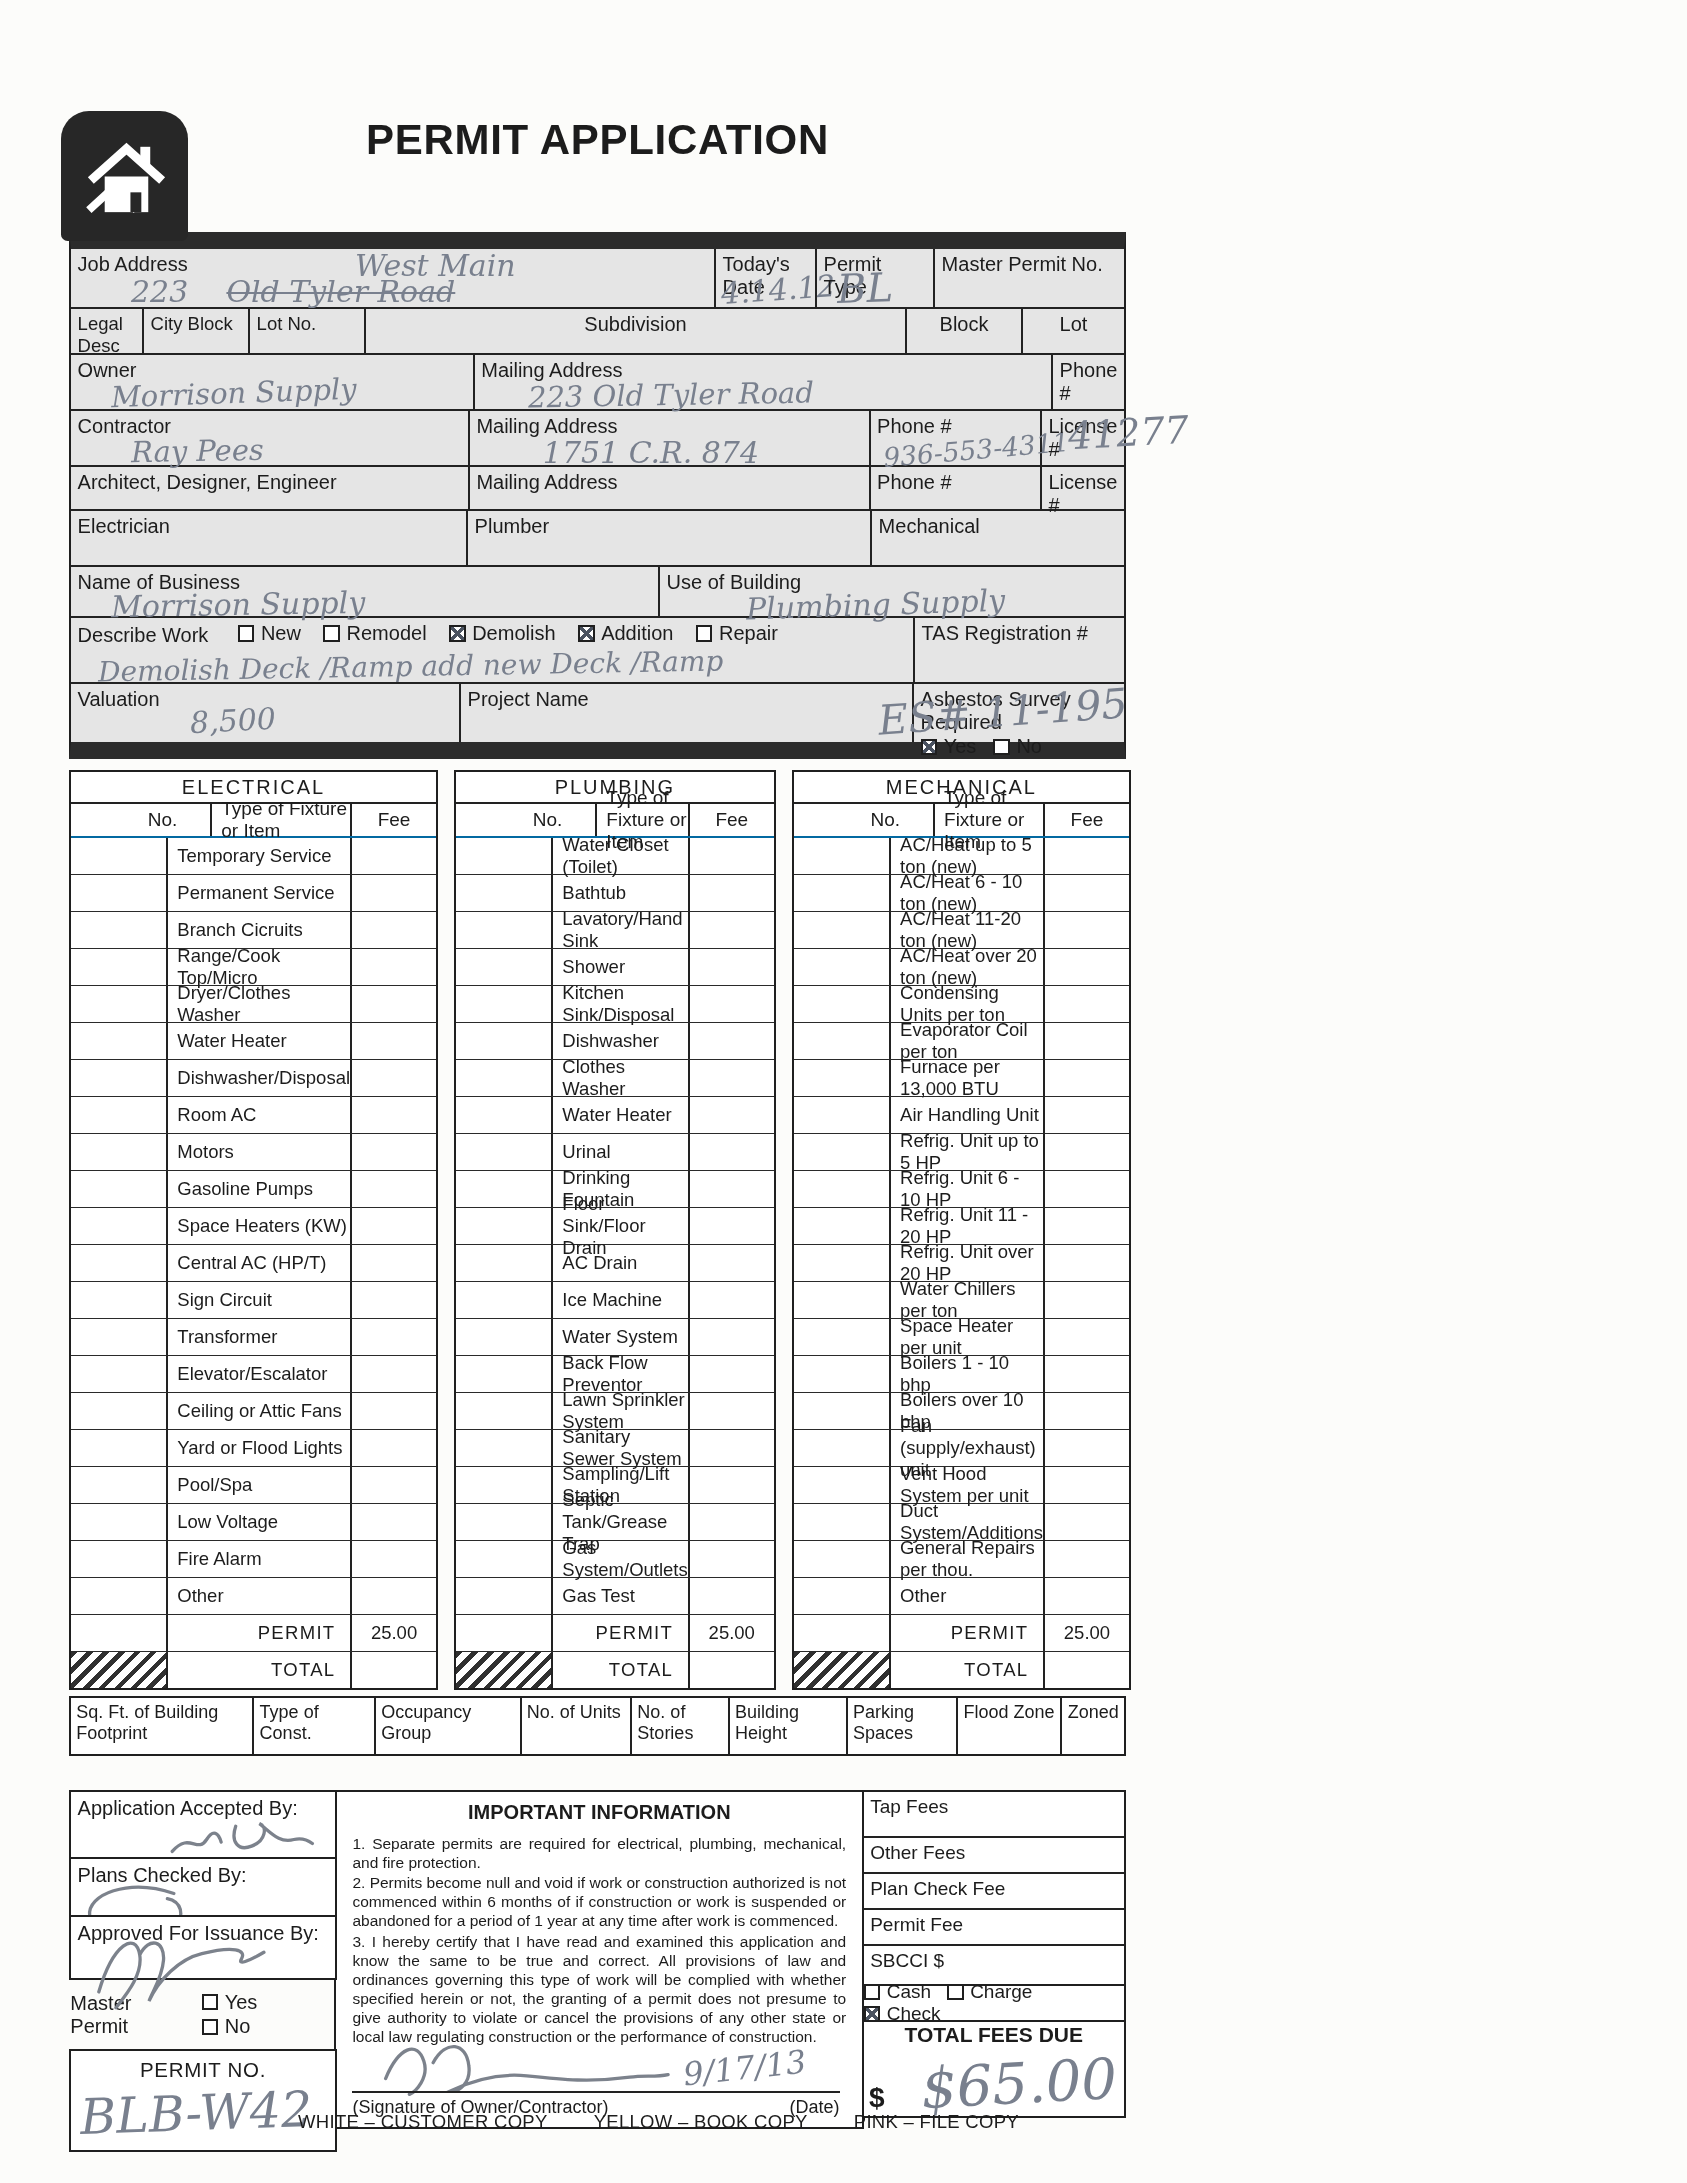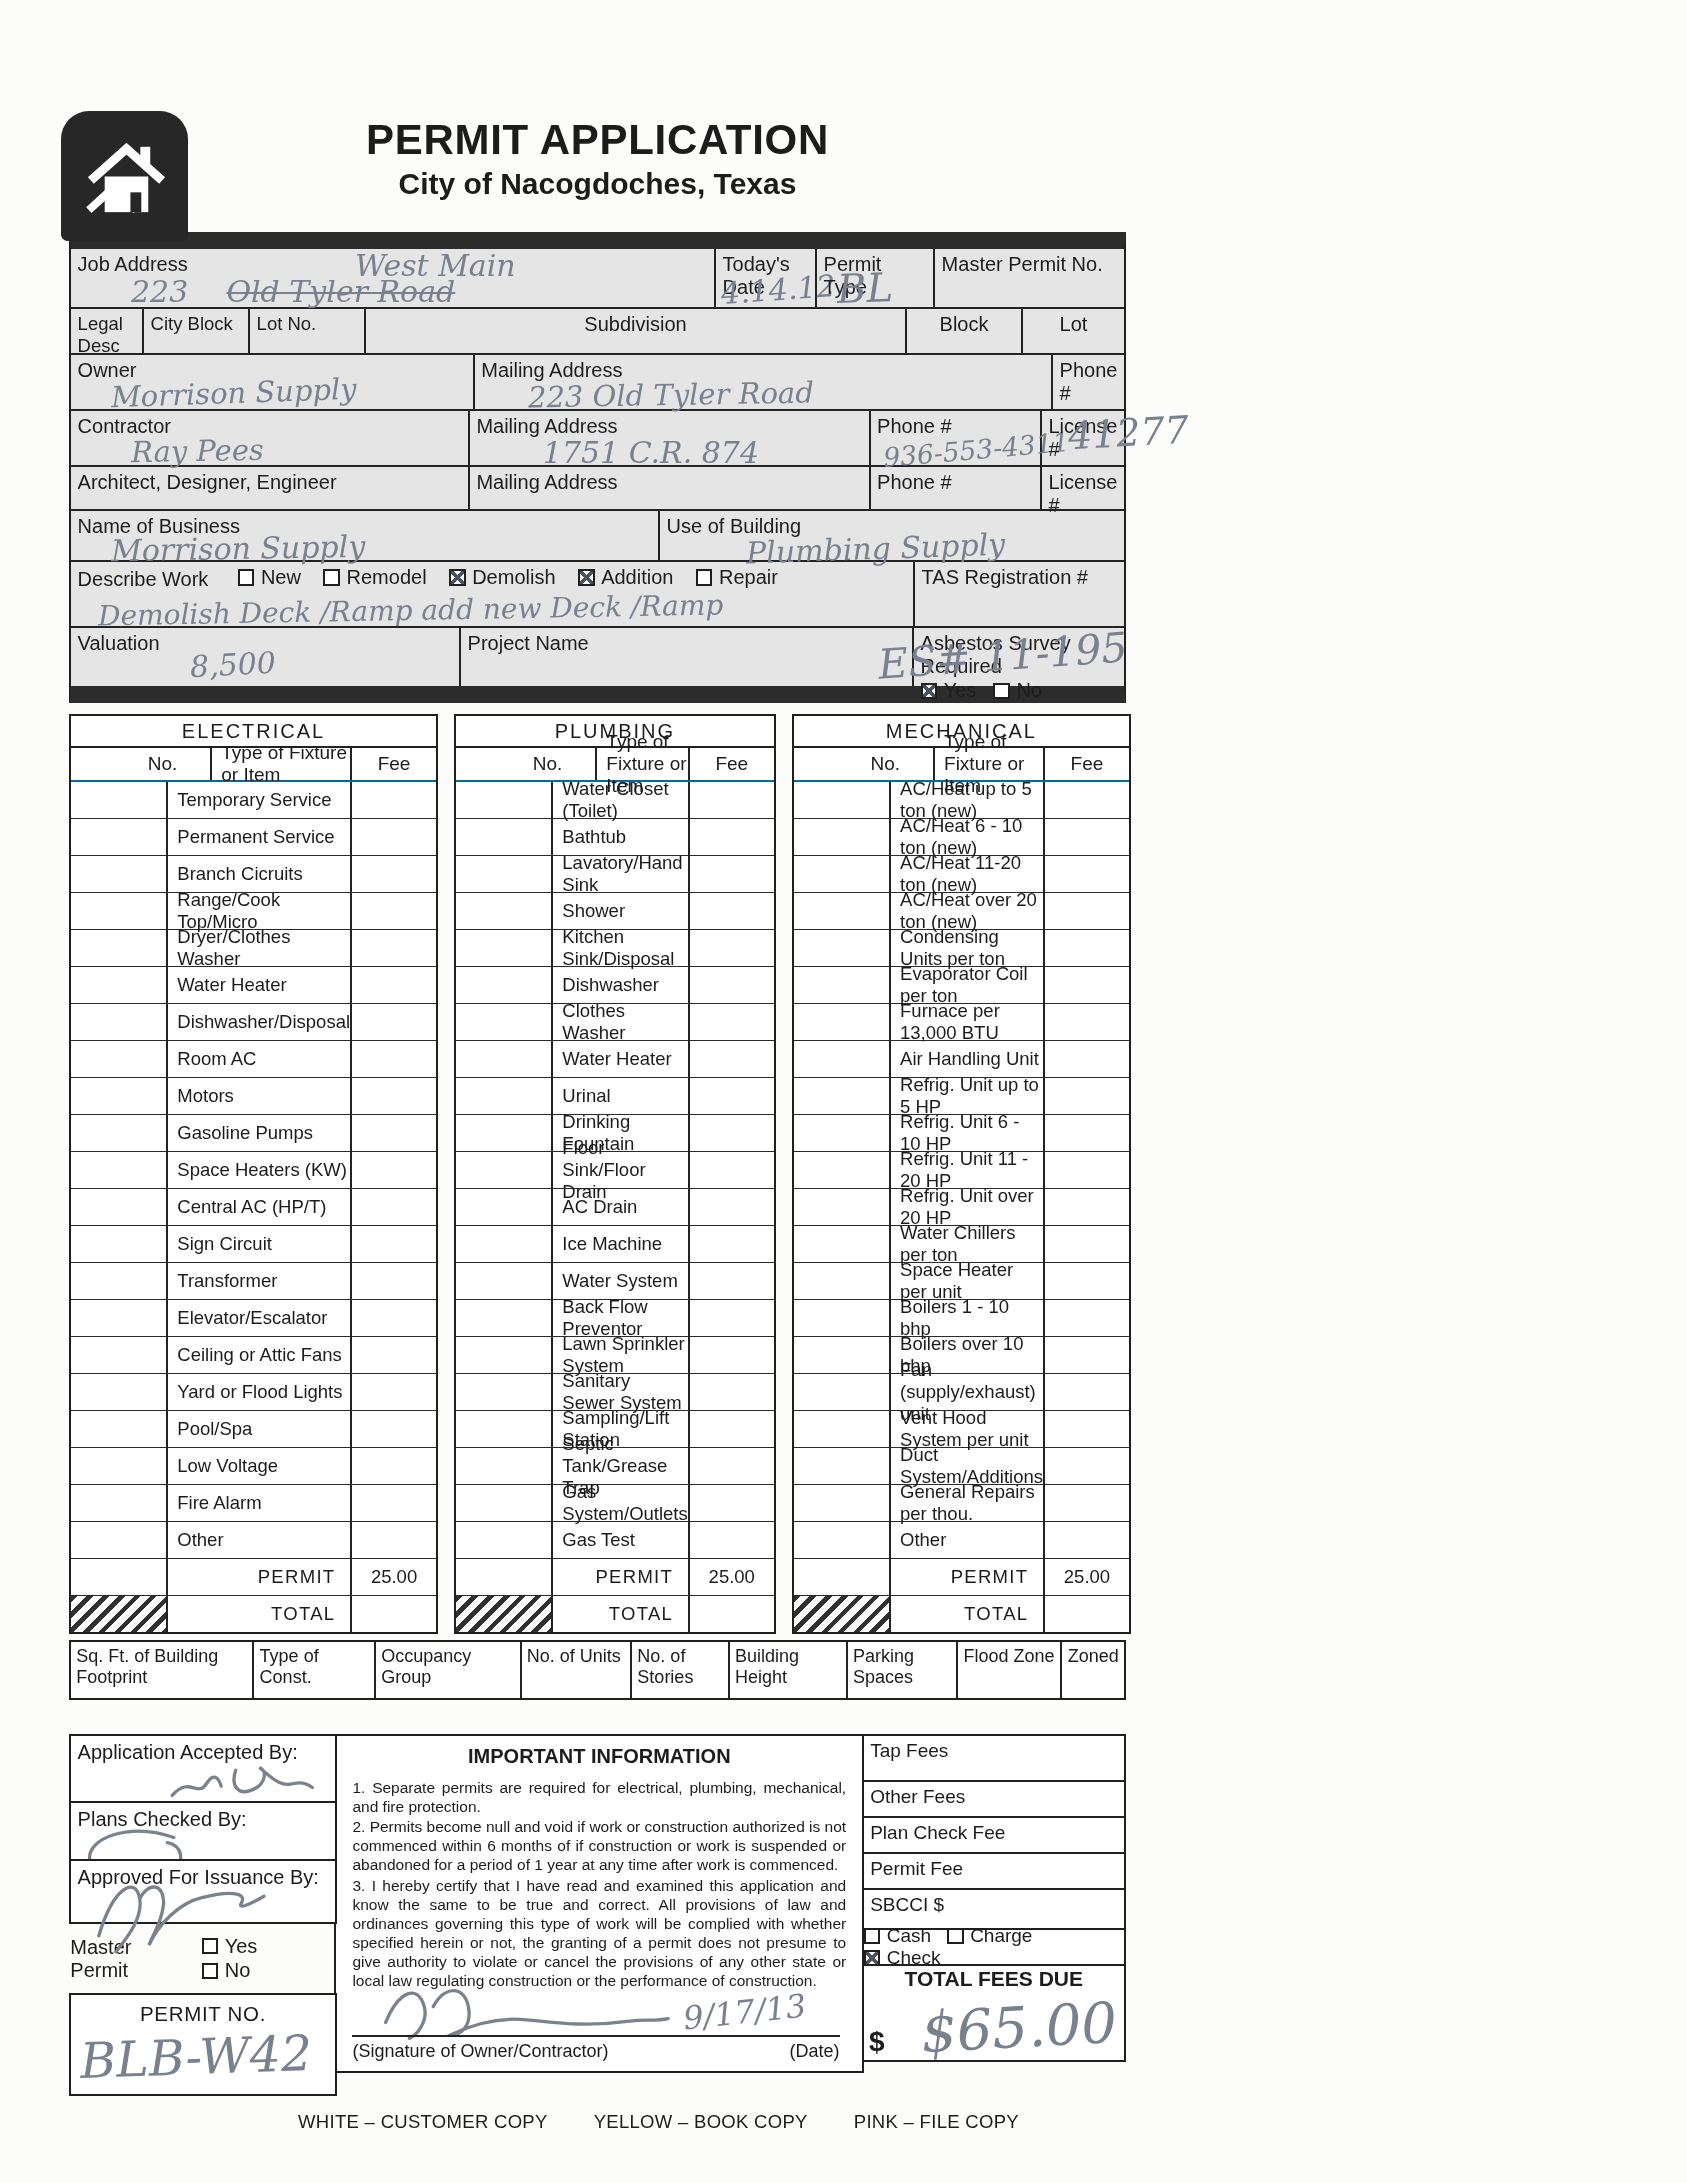--- a/index.html
+++ b/index.html
@@ -125,21 +125,20 @@
         <svg width="99" height="99" viewBox="0 0 100 100">
           <rect x="66" y="20" width="10" height="20" fill="#ffffff"></rect>
           <path d="M16 54 L52 22 L88 54" stroke="#ffffff" stroke-width="9" fill="none"></path>
           <rect x="30" y="50" width="44" height="36" fill="#ffffff"></rect>
           <path d="M14 84 L38 62 L62 84" stroke="#ffffff" stroke-width="8" fill="none"></path>
           <rect x="56" y="66" width="11" height="20" fill="#272727"></rect>
         </svg>
       </div>
       <div class="titles">
         <div class="title">PERMIT APPLICATION</div>
-        <div class="subtitle">City of Nacogdoches, Texas</div>
       </div>
     </div>
 
     <div class="top-section">
 
       <div class="ts-row r1">
         <div class="ts-cell" style="flex:1;">
           <span class="lab">Job Address</span>
           <span class="hw hw-job1">West Main</span>
           <span class="hw hw-job2">
@@ -222,20 +221,31 @@
           <span class="lab">Mailing Address</span>
         </div>
         <div class="ts-cell" style="width:180px;">
           <span class="lab">Phone #</span>
         </div>
         <div class="ts-cell" style="flex:1;">
           <span class="lab">License #</span>
         </div>
       </div>
 
+      <div class="ts-row r6">
+        <div class="ts-cell" style="width:397px;">
+          <span class="lab">Electrician</span>
+        </div>
+        <div class="ts-cell" style="width:404px;">
+          <span class="lab">Plumber</span>
+        </div>
+        <div class="ts-cell" style="flex:1;">
+          <span class="lab">Mechanical</span>
+        </div>
+      </div>
 
       <div class="ts-row r7">
         <div class="ts-cell" style="width:589px;">
           <span class="lab">Name of Business</span>
           <span class="hw hw-biz">Morrison Supply</span>
         </div>
         <div class="ts-cell" style="flex:1;">
           <span class="lab">Use of Building</span>
           <span class="hw hw-use">Plumbing Supply</span>
         </div>

